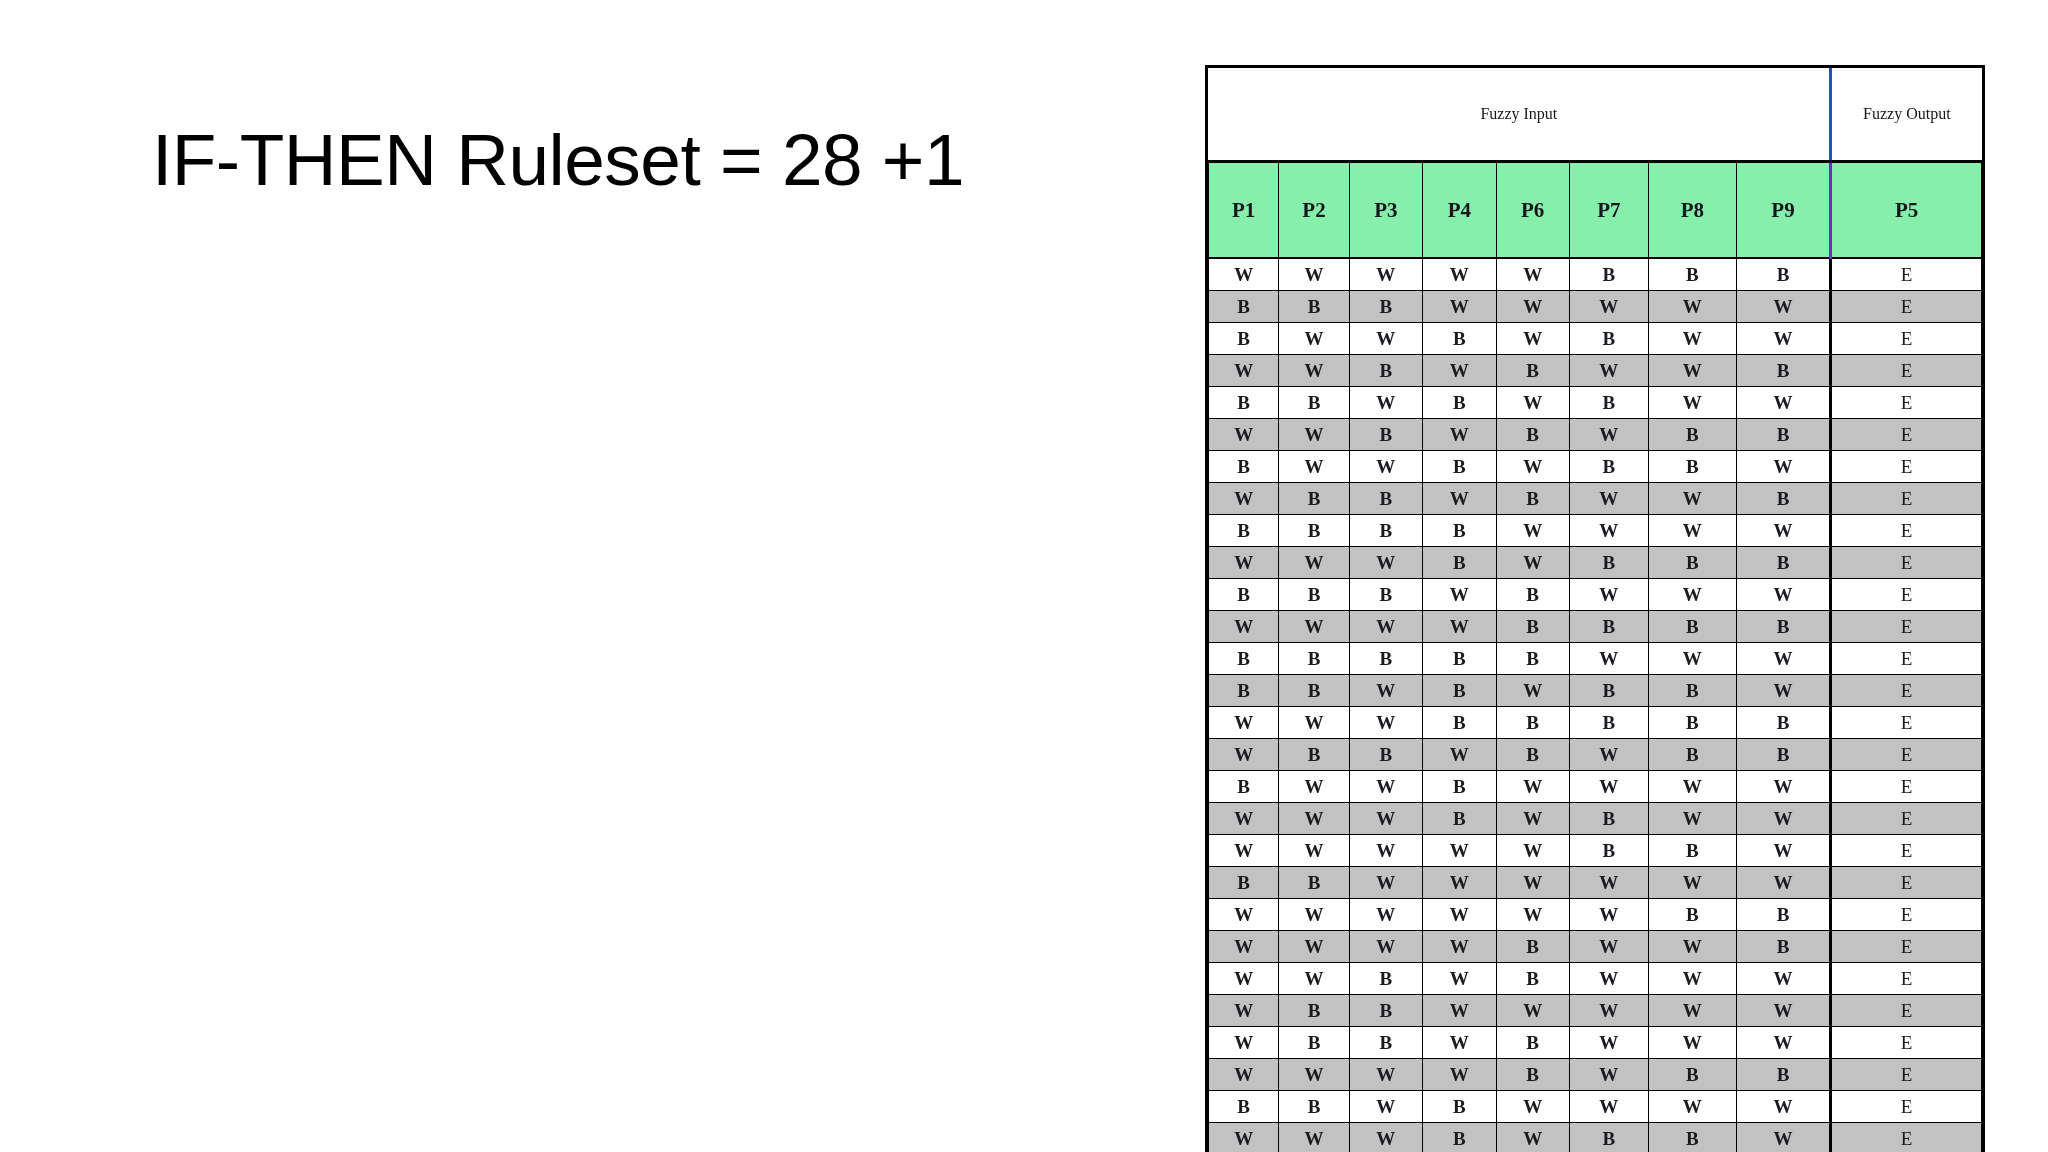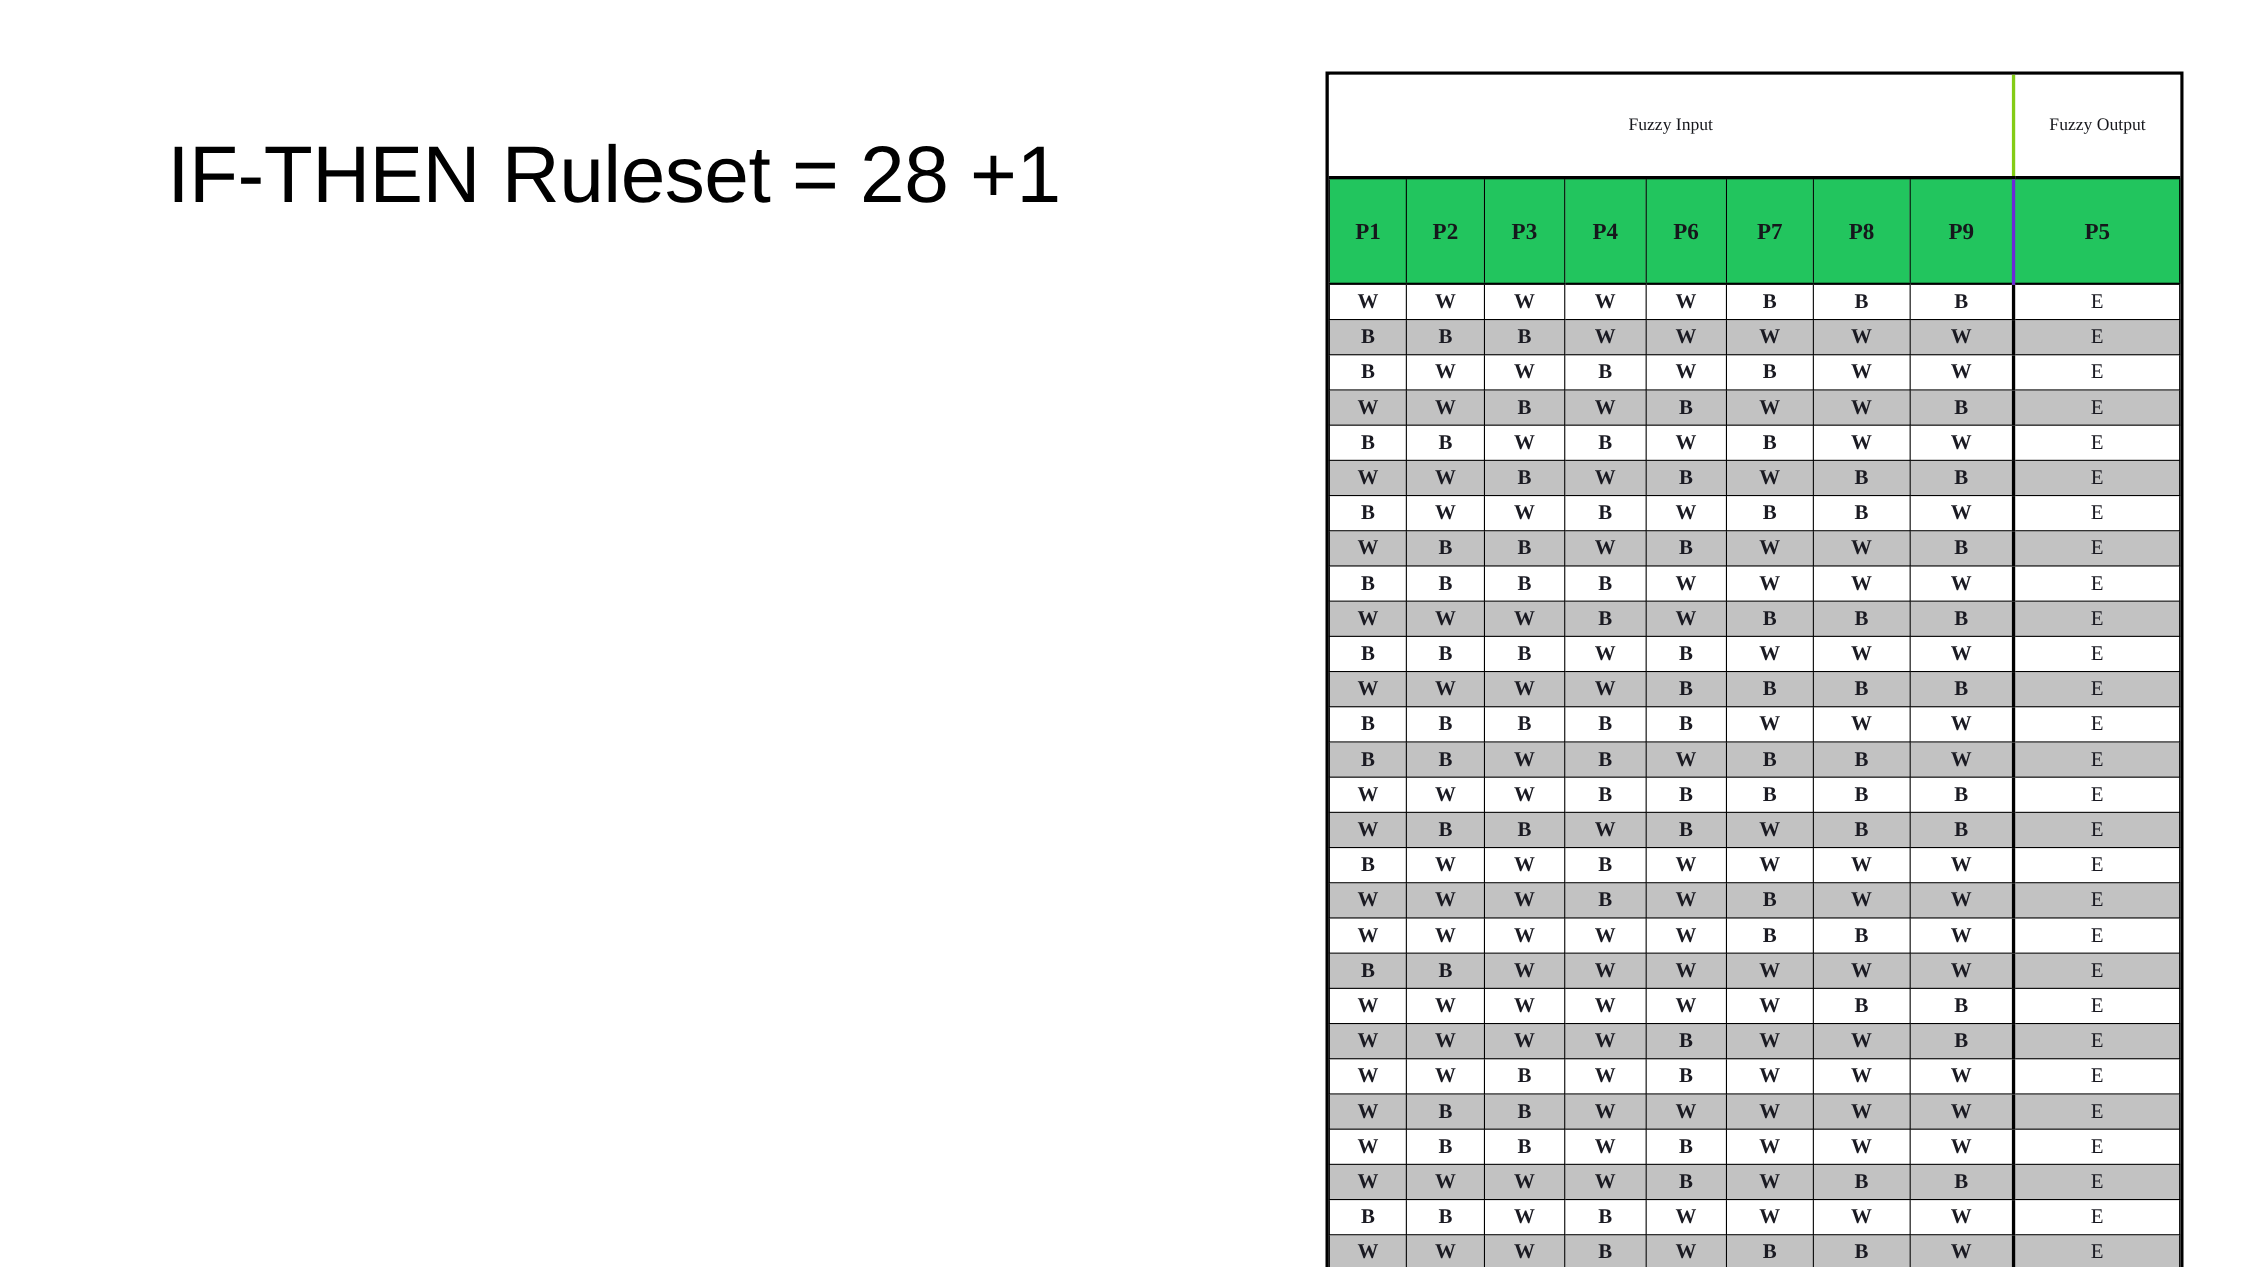--- a/index.html
+++ b/index.html
@@ -63,25 +63,25 @@
     background: #ffffff;
     height: 90px;
     font-size: 16px;
     font-weight: normal;
     color: #16171c;
     text-align: center;
     vertical-align: middle;
     line-height: 1.25;
   }
   .grp-row th.grp-out {
-    border-left: 3px solid #84cc16;
+    border-left: 3px solid #1d4ed8;
   }
 
   .sub-row th {
-    background: #22c55e;
+    background: #86efac;
     border: 1px solid #000000;
     border-bottom: 2px solid #000000;
     height: 92px;
     font-size: 21px;
     font-weight: bold;
     color: #16171c;
     text-align: center;
     vertical-align: middle;
   }
   .sub-row th.sub-out {

